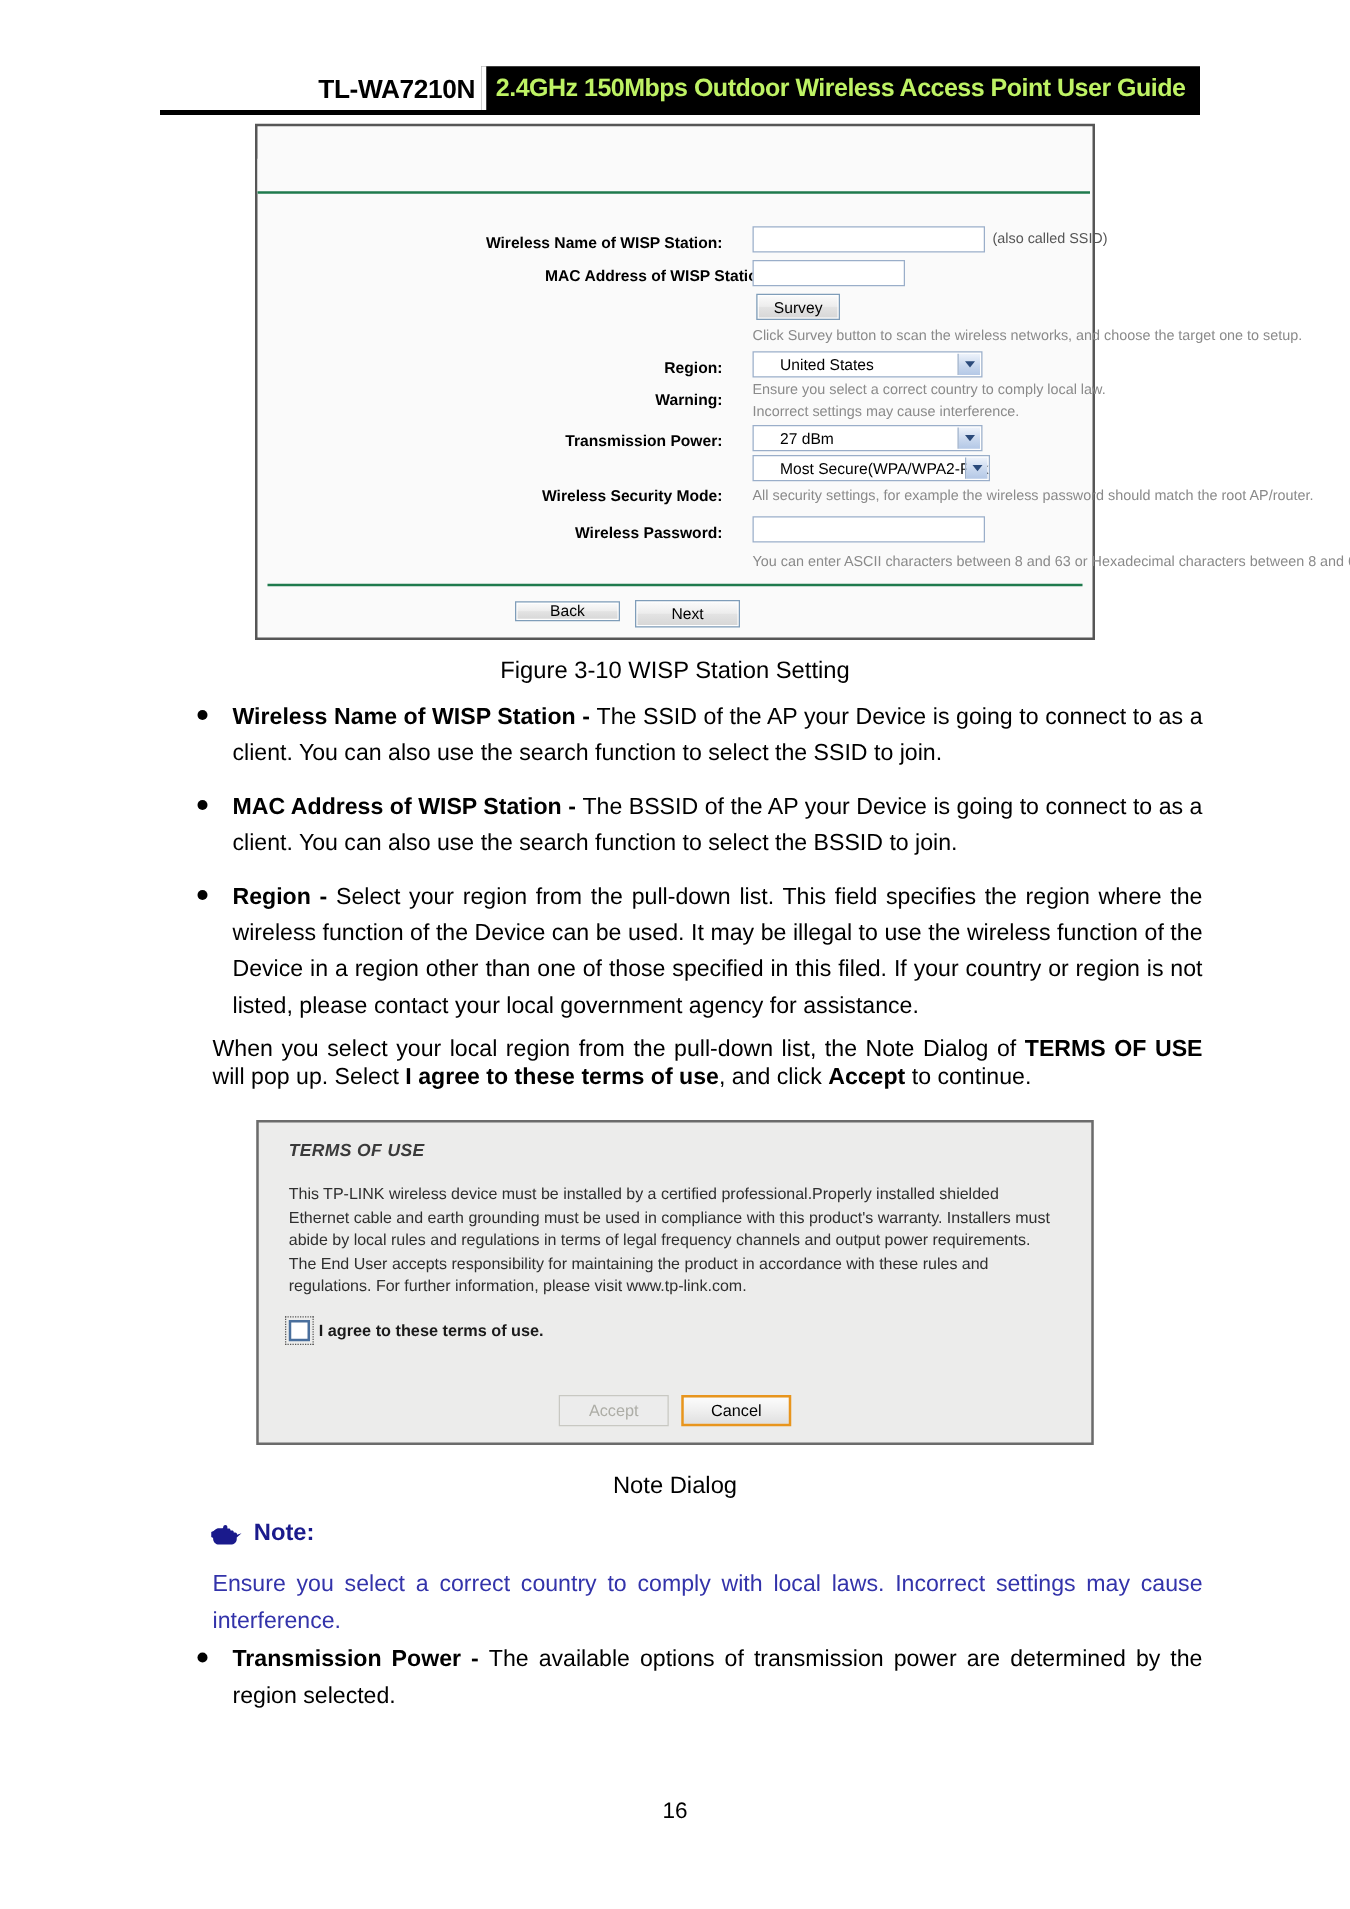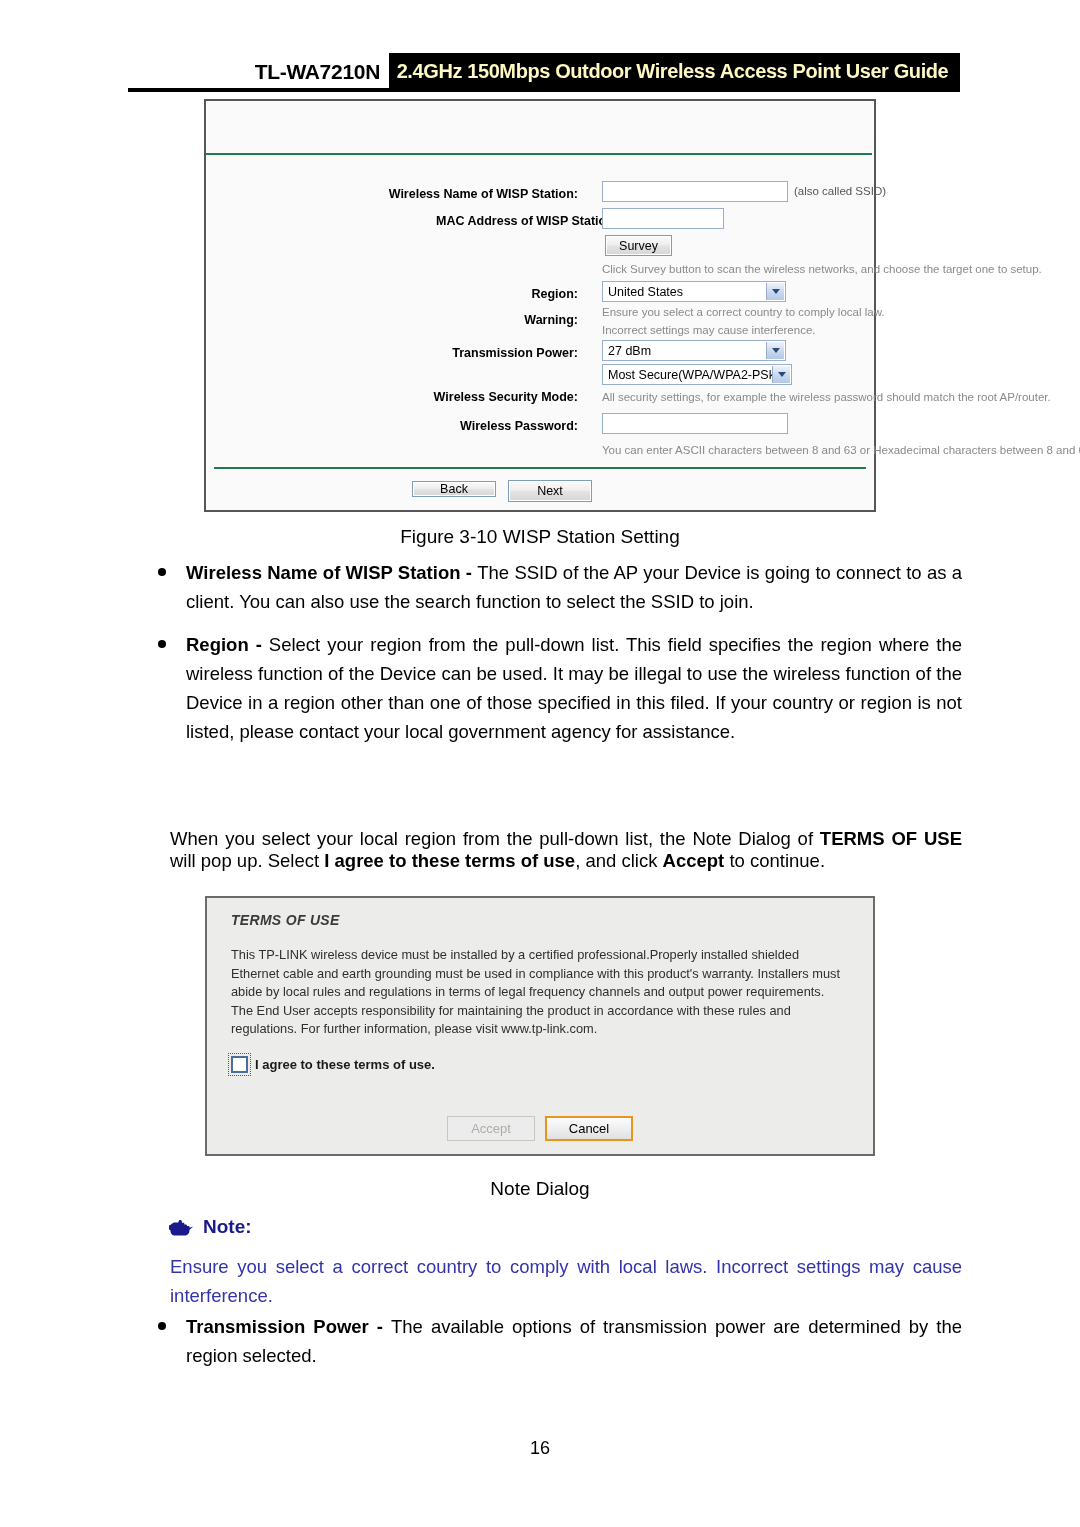--- a/index.html
+++ b/index.html
@@ -41,21 +41,21 @@
     white-space: nowrap;
     color: #000;
   }
   .header-banner {
     position: absolute;
     left: 385px;
     top: 53px;
     width: 575px;
     height: 36px;
     background: #000000;
-    color: #fef9c3;
+    color: #bef264;
     font-size: 20px;
     font-weight: bold;
     letter-spacing: -0.4px;
     display: flex;
     align-items: center;
     justify-content: center;
     white-space: nowrap;
   }
   .header-banner-notch {
     position: absolute;
@@ -136,21 +136,21 @@
   }
   .fselect {
     position: absolute;
     background: #ffffff;
     border: 1px solid #9aaec9;
     box-sizing: border-box;
     font-size: 12.5px;
     color: #000;
     display: flex;
     align-items: center;
-    padding-left: 5px;
+    padding-left: 21px;
     overflow: hidden;
   }
   .fselect .arrowbox {
     position: absolute;
     right: 1px;
     top: 1px;
     bottom: 1px;
     width: 17px;
     background: linear-gradient(to bottom, #eef3fb 0%, #c9d8ee 55%, #b4c8e6 100%);
     border-left: 1px solid #9aaec9;
@@ -410,20 +410,24 @@
 
 <div class="caption" style="top:526px;">Figure 3-10 WISP Station Setting</div>
 
 <div class="bullet-block" style="top:558px;">
 
   <div class="bullet-row">
     <span class="dot"></span>
     <b>Wireless Name of WISP Station</b><b> - </b><span>The SSID of the AP your Device is going to connect to as a client. You can also use the search function to select the SSID to join.</span>
   </div>
 
+  <div class="bullet-row">
+    <span class="dot"></span>
+    <b>MAC Address of WISP Station</b><b> - </b><span>The BSSID of the AP your Device is going to connect to as a client. You can also use the search function to select the BSSID to join.</span>
+  </div>
 
 
   <div class="bullet-row">
     <span class="dot"></span>
     <b>Region</b><b> - </b><span>Select your region from the pull-down list. This field specifies the region where the wireless function of the Device can be used. It may be illegal to use the wireless function of the Device in a region other than one of those specified in this filed. If your country or region is not listed, please contact your local government agency for assistance.</span>
   </div>
 
 </div>
 
 <div class="para" style="top:828px;"><span>When you select your local region from the pull-down list, the Note Dialog of </span><b>TERMS OF USE</b><span> will pop up. Select </span><b>I agree to these terms of use</b><span>, and click </span><b>Accept</b><span> to continue.</span></div>

